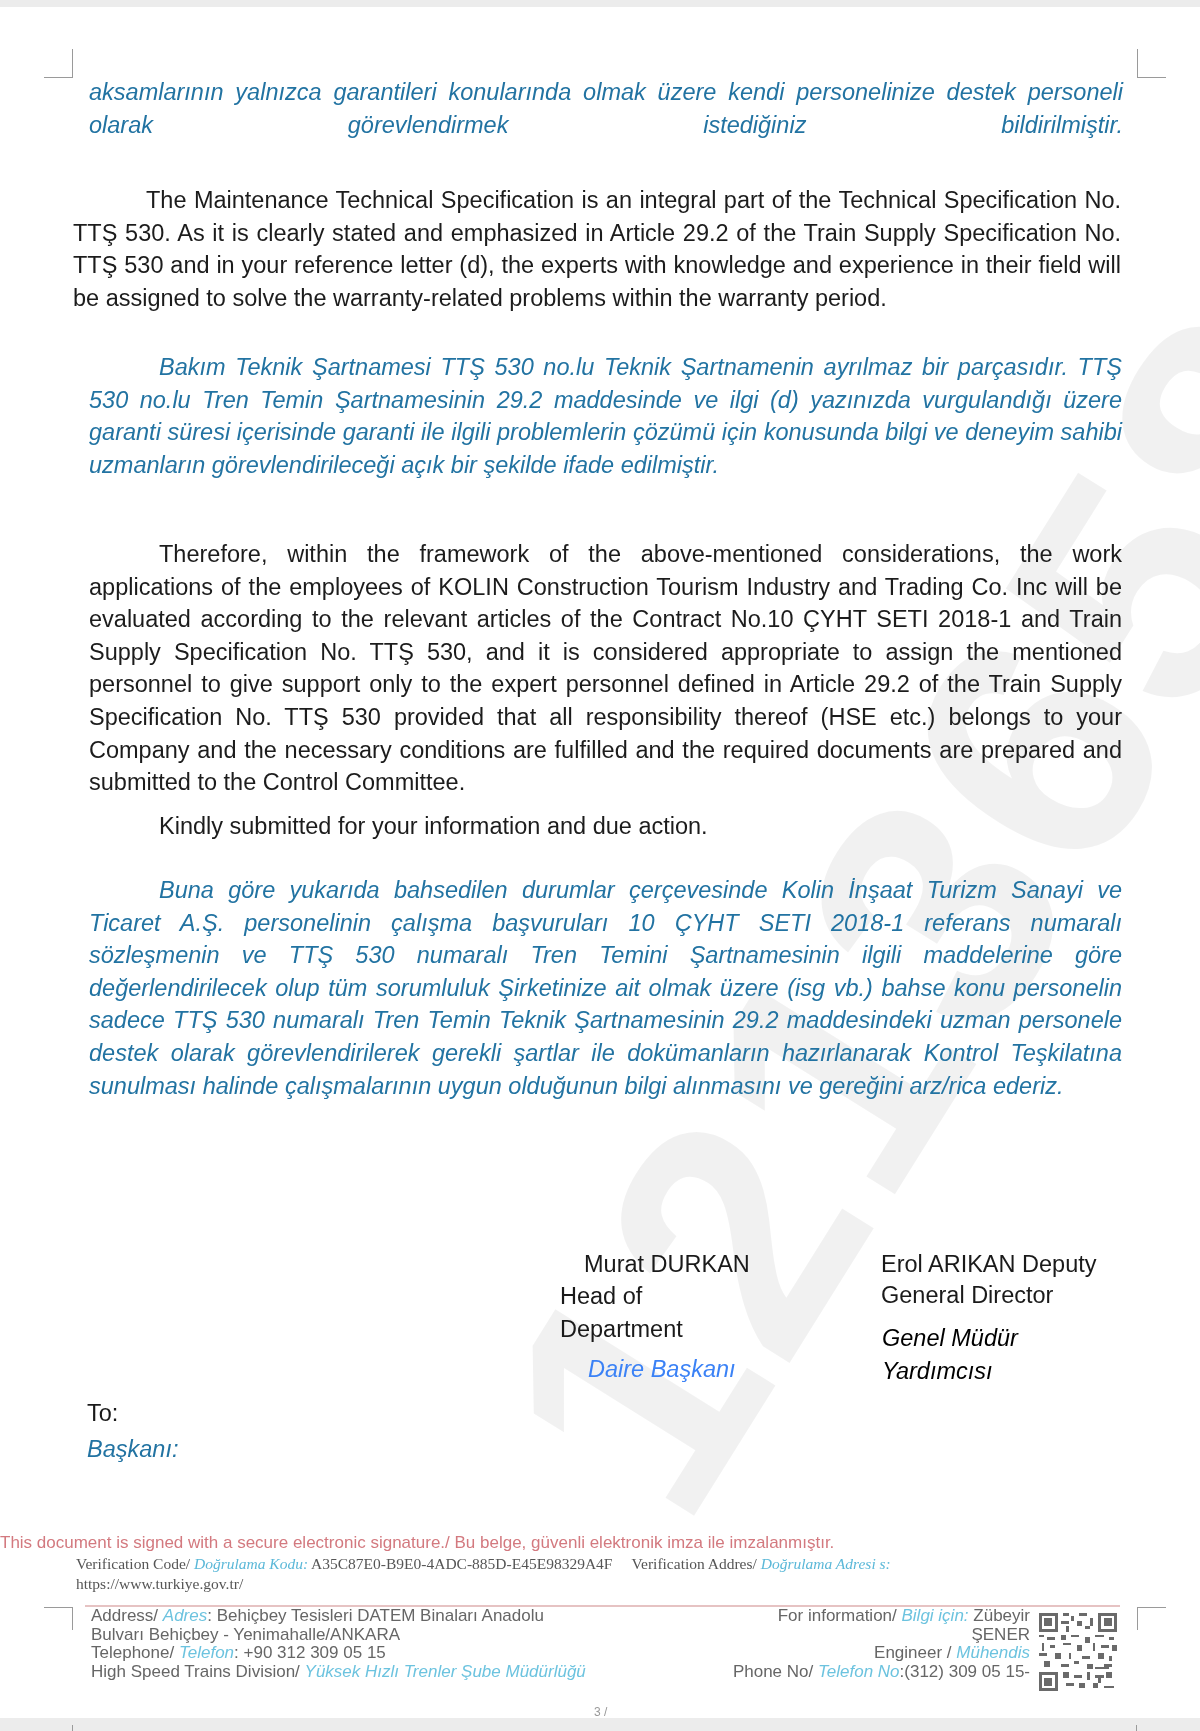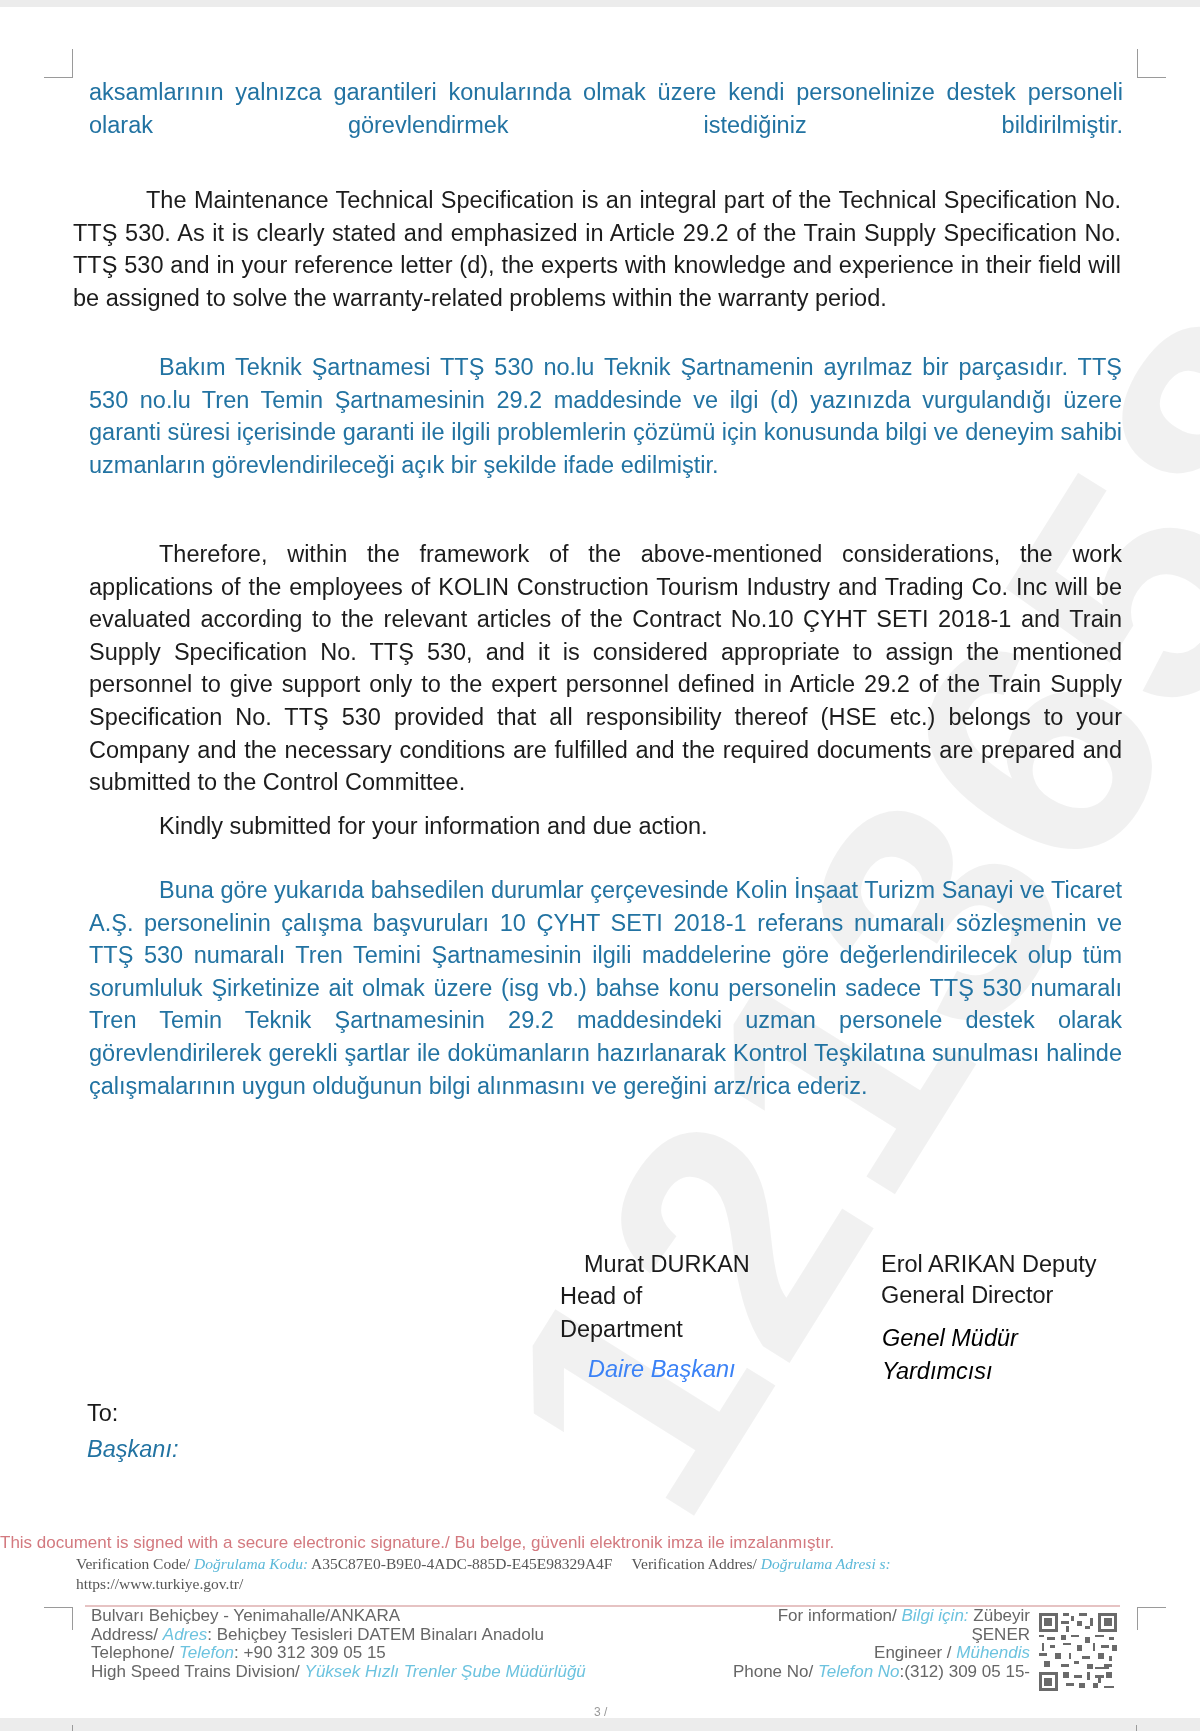--- a/index.html
+++ b/index.html
@@ -22,21 +22,21 @@
   .watermark {
     position: absolute; left: 230px; top: 640px;
     font-size: 330px; font-weight: bold; color: rgba(0,0,0,0.055);
     transform: rotate(-58deg); transform-origin: center center;
     white-space: nowrap; letter-spacing: 6px; pointer-events: none;
     font-family: "Liberation Sans", sans-serif;
   }
 
   .p { position: absolute; font-size: 23.5px; line-height: 32.6px; text-align: justify; }
   .en { color: #1c1c1c; }
-  .tr { color: #2273a2; }
+  .tr { color: #2273a2; font-style: italic; }
   .justify-last { text-align-last: justify; }
 
   #p0 { left: 89px; top: 76px; width: 1034px; }
   #p1 { left: 73px; top: 184px; width: 1048px; text-indent: 73px; }
   #p2 { left: 89px; top: 351px; width: 1033px; text-indent: 70px; }
   #p3 { left: 89px; top: 538px; width: 1033px; text-indent: 70px; }
   #p4 { left: 159px; top: 810px; width: 900px; }
   #p5 { left: 89px; top: 874px; width: 1033px; text-indent: 70px; }
 
   .sig { position: absolute; font-size: 23.5px; line-height: 31px; }
@@ -99,22 +99,22 @@
   <span>Verification Addres/ </span><span class="lb">Doğrulama Adresi s:</span><br>
   <span>https://www.turkiye.gov.tr/</span>
 </div>
 
 <div class="hr"></div>
 
 <div class="corner bl"></div>
 <div class="corner br"></div>
 
 <div class="foot-left">
+  <div><span>Address/ </span><span class="lb">Adres</span><span>: Behiçbey Tesisleri DATEM Binaları Anadolu</span></div>
   <div>Bulvarı Behiçbey - Yenimahalle/ANKARA</div>
-  <div><span>Address/ </span><span class="lb">Adres</span><span>: Behiçbey Tesisleri DATEM Binaları Anadolu</span></div>
   <div><span>Telephone/ </span><span class="lb">Telefon</span><span>: +90 312 309 05 15</span></div>
   <div><span>High Speed Trains Division/ </span><span class="lb">Yüksek Hızlı Trenler Şube Müdürlüğü</span></div>
 </div>
 
 <div class="foot-right">
   <div><span>For information/ </span><span class="lb">Bilgi için:</span><span> Zübeyir</span></div>
   <div>ŞENER</div>
   <div><span>Engineer / </span><span class="lb">Mühendis</span></div>
   <div><span>Phone No/ </span><span class="lb">Telefon No</span><span>:(312) 309 05 15-</span></div>
 </div>

